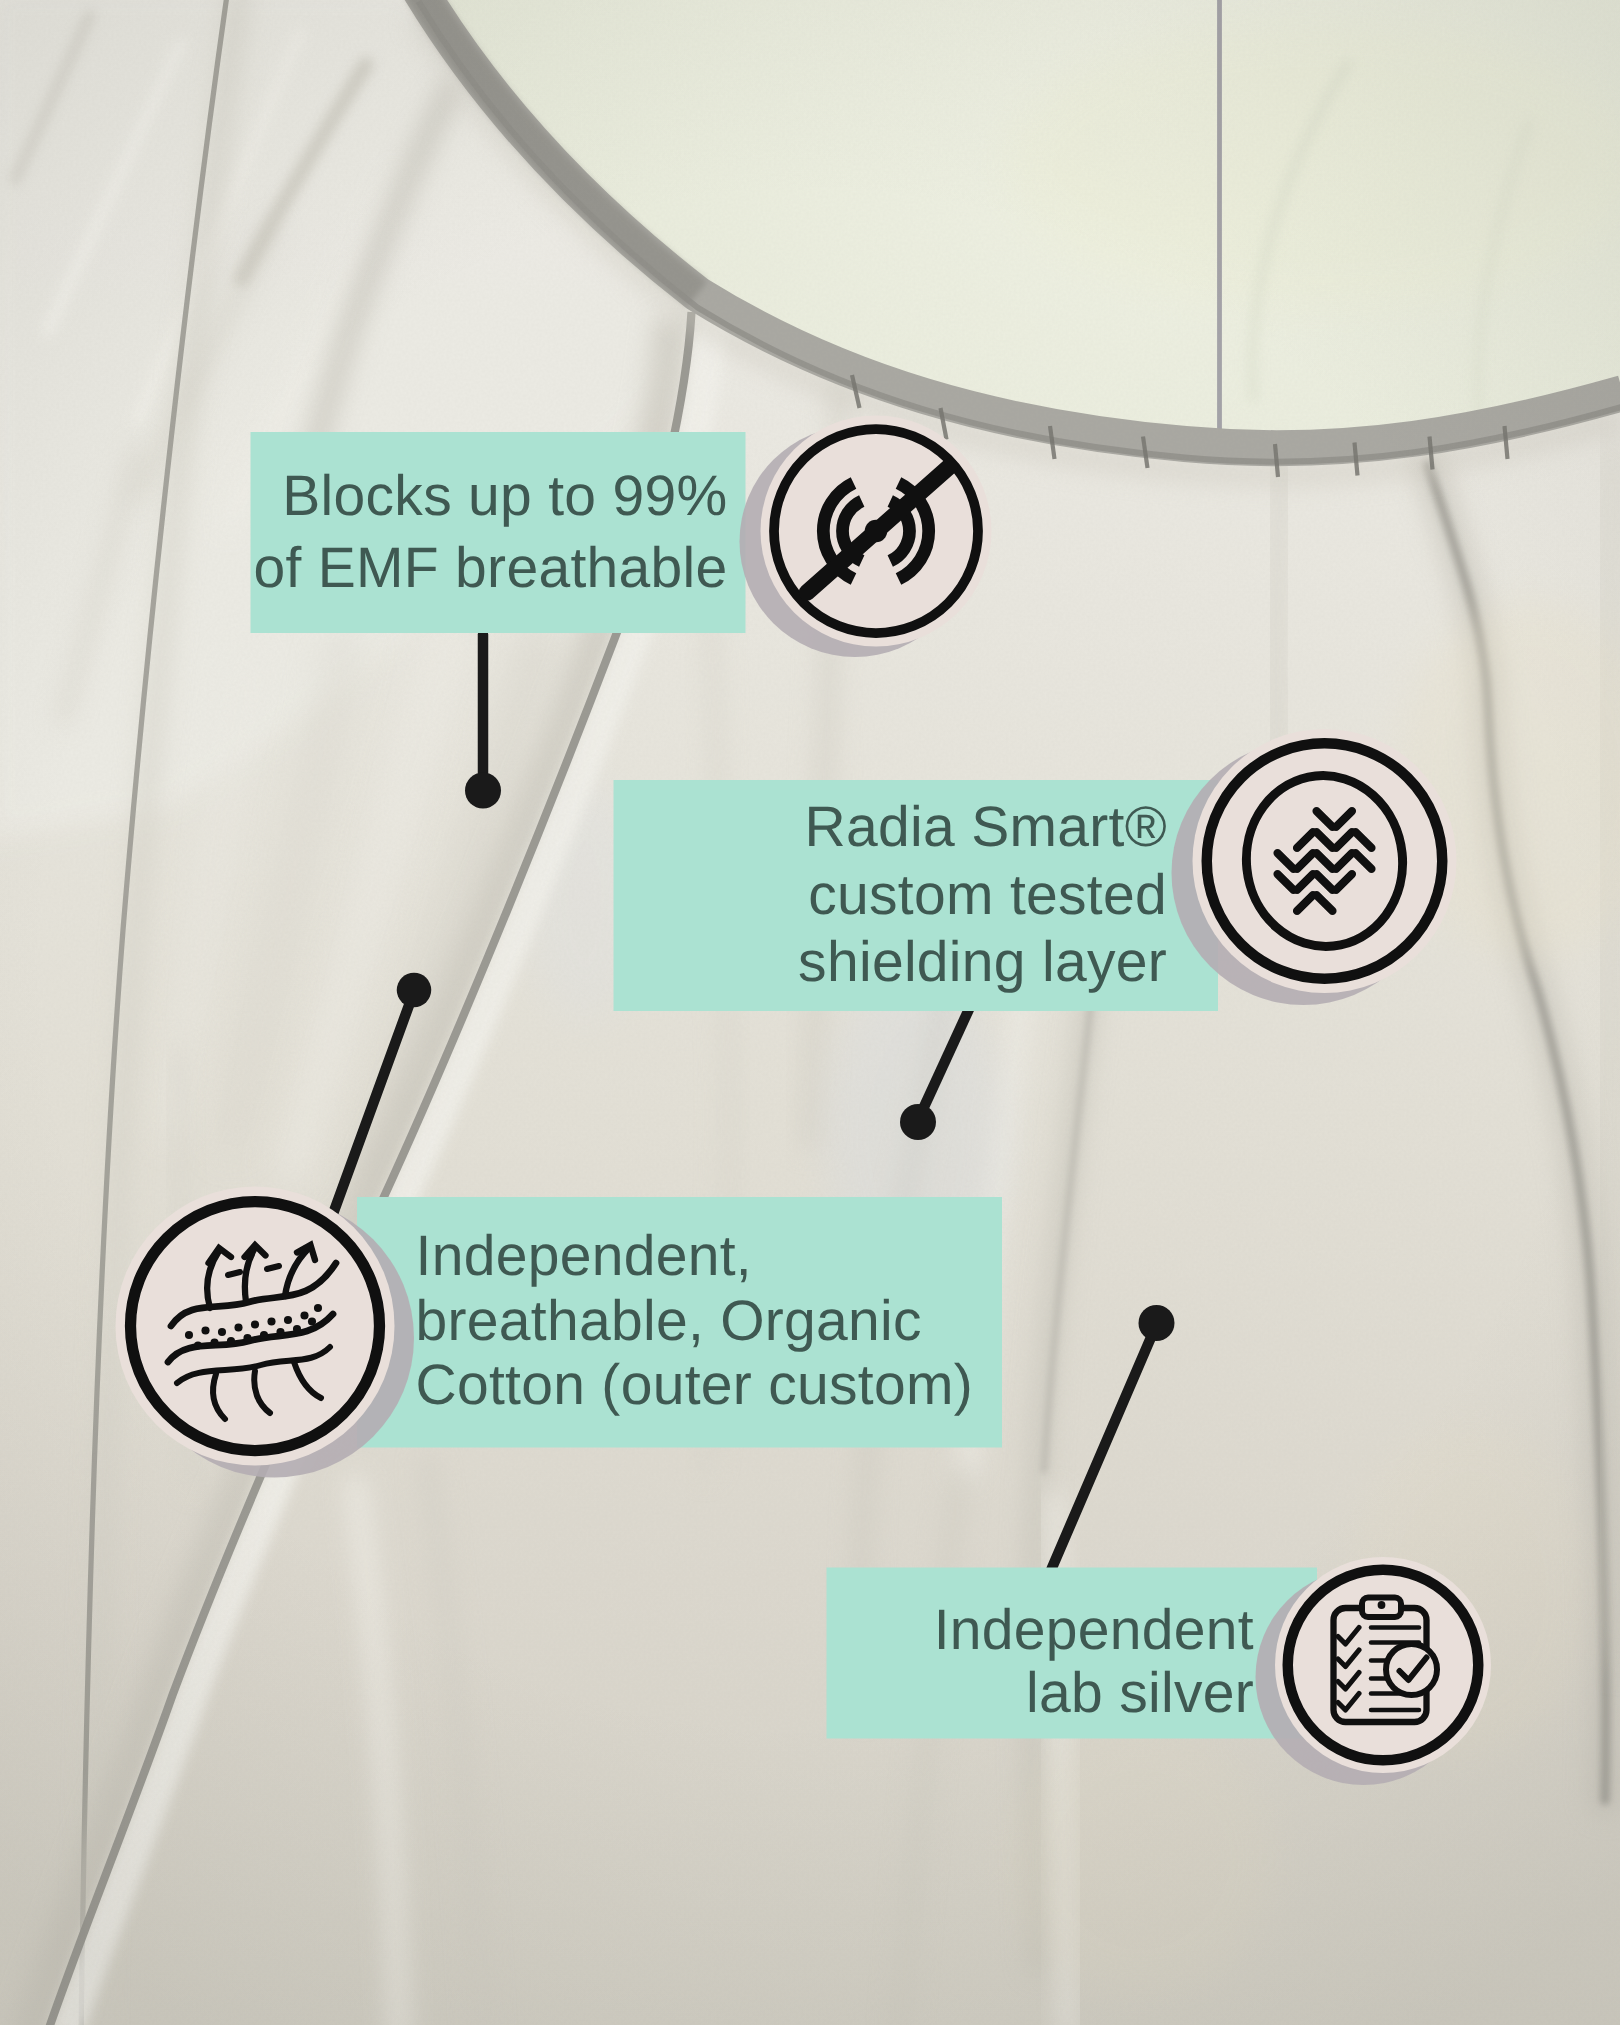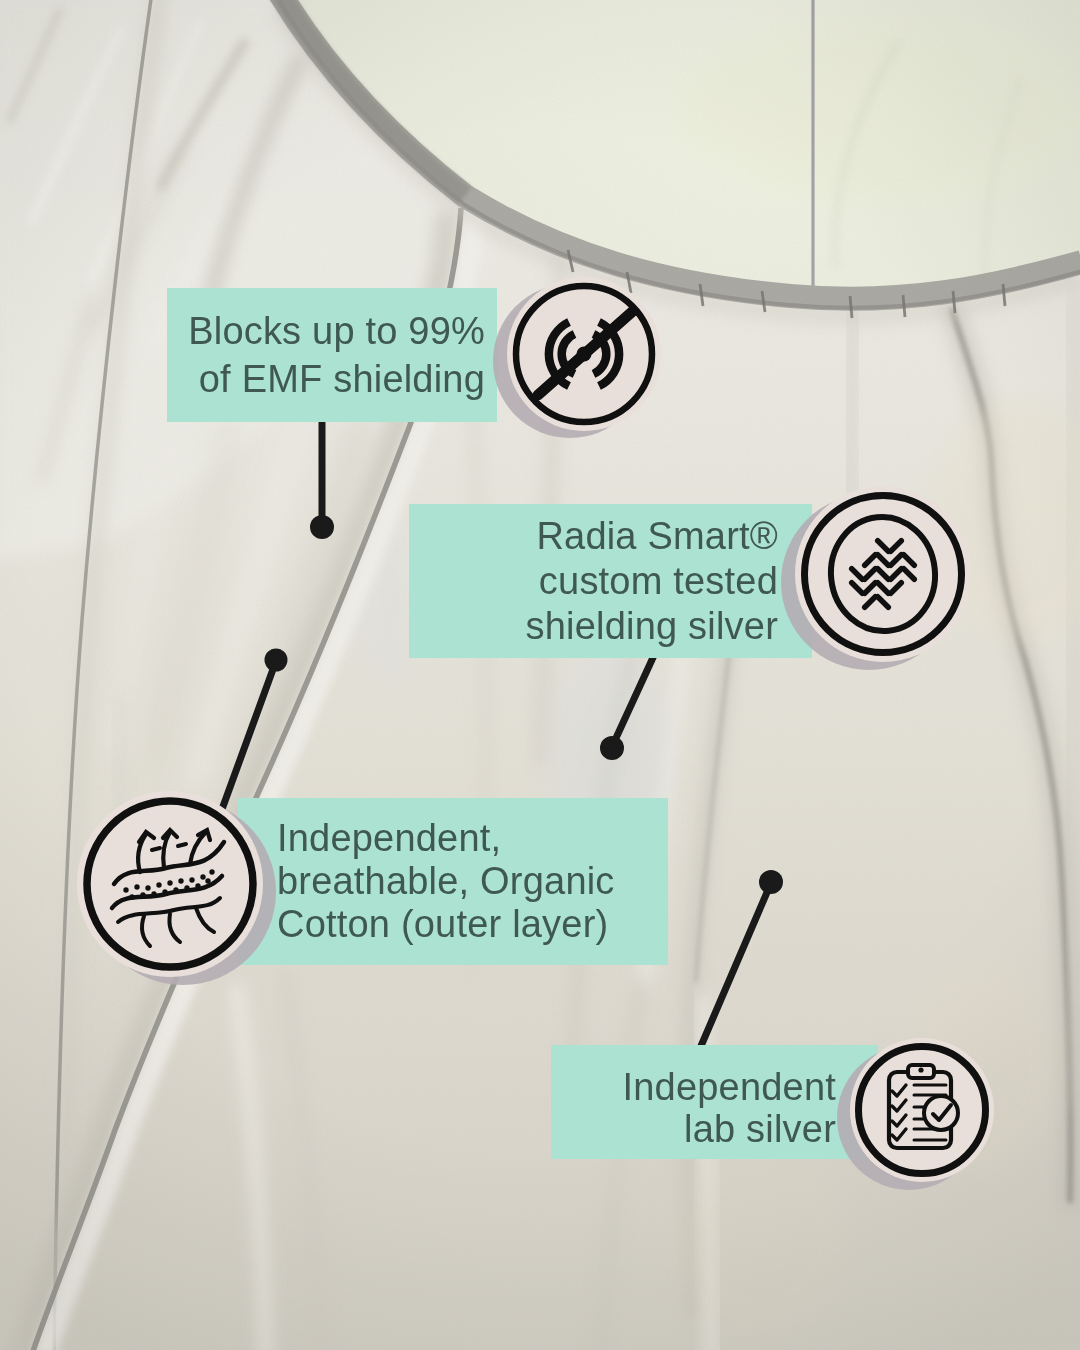--- a/index.html
+++ b/index.html
@@ -10,21 +10,21 @@
   }
   .stage svg{display:block;}
   .bg{position:absolute;left:0;top:0;z-index:0;}
   .callout{
     position:absolute;z-index:2;background:var(--mint,#abe2d2);
     color:var(--text,#3f5952);font-weight:500;letter-spacing:.2px;
   }
   .callout .ln{display:block;white-space:nowrap;}
   .c1{left:167px;top:288px;width:330px;height:134px;font-size:38px;line-height:48px;
       text-align:right;padding-top:19px;box-sizing:border-box;padding-right:12px;}
-  .c2{left:409px;top:504px;width:403px;height:154px;font-size:38px;line-height:45px;
+  .c2{left:409px;top:520px;width:403px;height:154px;font-size:38px;line-height:45px;
       text-align:right;padding-top:10px;box-sizing:border-box;padding-right:34px;}
   .c3{left:238px;top:798px;width:430px;height:167px;font-size:38px;line-height:43px;
       text-align:left;padding-top:19px;box-sizing:border-box;padding-left:39px;}
   .c4{left:551px;top:1045px;width:327px;height:114px;font-size:38px;line-height:42px;
       text-align:right;padding-top:21px;box-sizing:border-box;padding-right:42px;}
   .icon{position:absolute;z-index:3;}
   .i1{left:484px;top:254px;}
   .i2{left:773px;top:464px;}
   .i3{left:55px;top:769px;}
   .i4{left:827px;top:1015px;}
@@ -165,31 +165,31 @@
     <g fill="var(--connector,#1a1a1a)">
       <circle cx="322" cy="527" r="12"></circle>
       <circle cx="612" cy="748" r="12"></circle>
       <circle cx="276" cy="660" r="11.5"></circle>
       <circle cx="771" cy="882" r="12"></circle>
     </g>
   </svg>
 
   <div class="callout c1">
     <span class="ln">Blocks up to 99%</span>
-    <span class="ln">of EMF shielding</span>
+    <span class="ln">of EMF breathable</span>
   </div>
   <div class="callout c2">
     <span class="ln">Radia Smart®</span>
     <span class="ln">custom tested</span>
-    <span class="ln">shielding silver</span>
+    <span class="ln">shielding layer</span>
   </div>
   <div class="callout c3">
     <span class="ln">Independent,</span>
     <span class="ln">breathable, Organic</span>
-    <span class="ln">Cotton (outer layer)</span>
+    <span class="ln">Cotton (outer custom)</span>
   </div>
   <div class="callout c4">
     <span class="ln">Independent</span>
     <span class="ln">lab silver</span>
   </div>
 
   <svg class="icon i1" width="200" height="200" viewBox="0 0 200 200">
     <circle cx="86" cy="107" r="77" fill="var(--disc-shadow,#b4adb3)" opacity="0.9"></circle>
     <circle cx="100" cy="100" r="77" fill="var(--icon-disc,#e9dfda)"></circle>
     <circle cx="100" cy="100" r="68" fill="none" stroke="var(--icon-stroke,#101010)" stroke-width="6.5"></circle>

